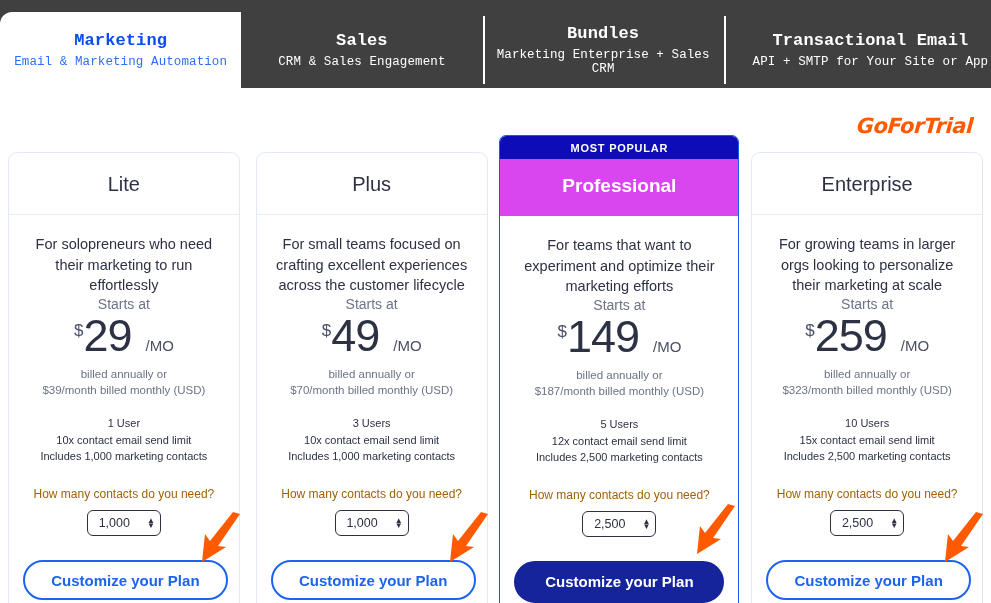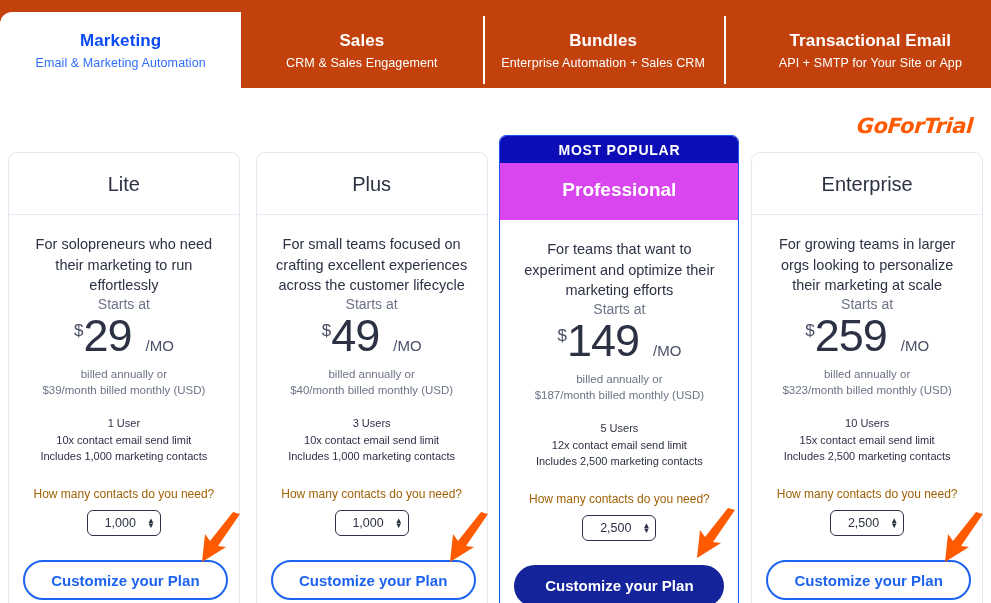--- a/index.html
+++ b/index.html
@@ -7,23 +7,24 @@
     width: 991px; height: 603px;
     overflow: hidden;
     background: #ffffff;
     font-family: "Liberation Sans", sans-serif;
   }
 
   
   .tabbar {
     position: absolute; left: 0; top: 0;
     width: 991px; height: 88px;
-    background: #c2410c;
+    background: #404040;
     display: flex;
     padding-top: 12px;
+    font-family: Liberation Mono, monospace;
   }
   .tab {
     flex: 1 1 0;
     height: 76px;
     display: flex;
     flex-direction: column;
     align-items: center;
     justify-content: center;
     gap: 5px;
     color: #ffffff;
@@ -99,21 +100,21 @@
     width: 240px;
     margin-top: 0;
     border: 1px solid #1a56f0;
     border-radius: 7px;
     overflow: hidden;
   }
 
   .popular-strip {
     background: #0d0db8;
     color: #ffffff;
-    font-size: 14px;
+    font-size: 11px;
     font-weight: bold;
     letter-spacing: .75px;
     text-align: center;
     padding: 6px 0 5px;
   }
   .card-head {
     text-align: center;
     padding: 20px 10px 18px;
     border-bottom: 1px solid #e6ecf6;
     font-size: 20px;
@@ -183,21 +184,21 @@
   .stepper {
     margin: 9px auto 0;
     width: 74px;
     height: 26px;
     border: 1px solid #2c3144;
     border-radius: 6px;
     display: flex;
     align-items: center;
     justify-content: flex-end;
     padding: 0 5px 0 6px;
-    gap: 11px;
+    gap: 17px;
     background: #fff;
     cursor: text;
   }
   .stepper-val {
     font-size: 12.5px;
     color: #2c3144;
   }
   .spin {
     display: flex;
     flex-direction: column;
@@ -246,21 +247,21 @@
     <div class="tab active">
       <div class="tab-title">Marketing</div>
       <div class="tab-sub">Email &amp; Marketing Automation</div>
     </div>
     <div class="tab">
       <div class="tab-title">Sales</div>
       <div class="tab-sub">CRM &amp; Sales Engagement</div>
     </div>
     <div class="tab">
       <div class="tab-title">Bundles</div>
-      <div class="tab-sub">Enterprise Automation + Sales CRM</div>
+      <div class="tab-sub">Marketing Enterprise + Sales CRM</div>
     </div>
     <div class="tab">
       <div class="tab-title">Transactional Email</div>
       <div class="tab-sub">API + SMTP for Your Site or App</div>
     </div>
   </div>
 
 <div class="watermark">GoForTrial</div>
 
 <div class="cards" id="cards">
@@ -305,21 +306,21 @@
         <div class="card-body">
           <div class="desc">For small teams focused on crafting excellent experiences across the customer lifecycle</div>
           <div class="starts">Starts at</div>
           <div class="price-row">
             <span class="price-cur">$</span>
             <span class="price-amt">49</span>
             <span class="price-per">/MO</span>
           </div>
           <div class="billing">
             <div>billed annually or</div>
-            <div>$40/month billed monthly (USD)</div>
+            <div>$70/month billed monthly (USD)</div>
           </div>
           <div class="features">
             <div>3 Users</div>
             <div>10x contact email send limit</div>
             <div>Includes 1,000 marketing contacts</div>
           </div>
           <div class="contacts-q">How many contacts do you need?</div>
           <div class="stepper">
             <span class="stepper-val">1,000</span>
             <span class="spin">

